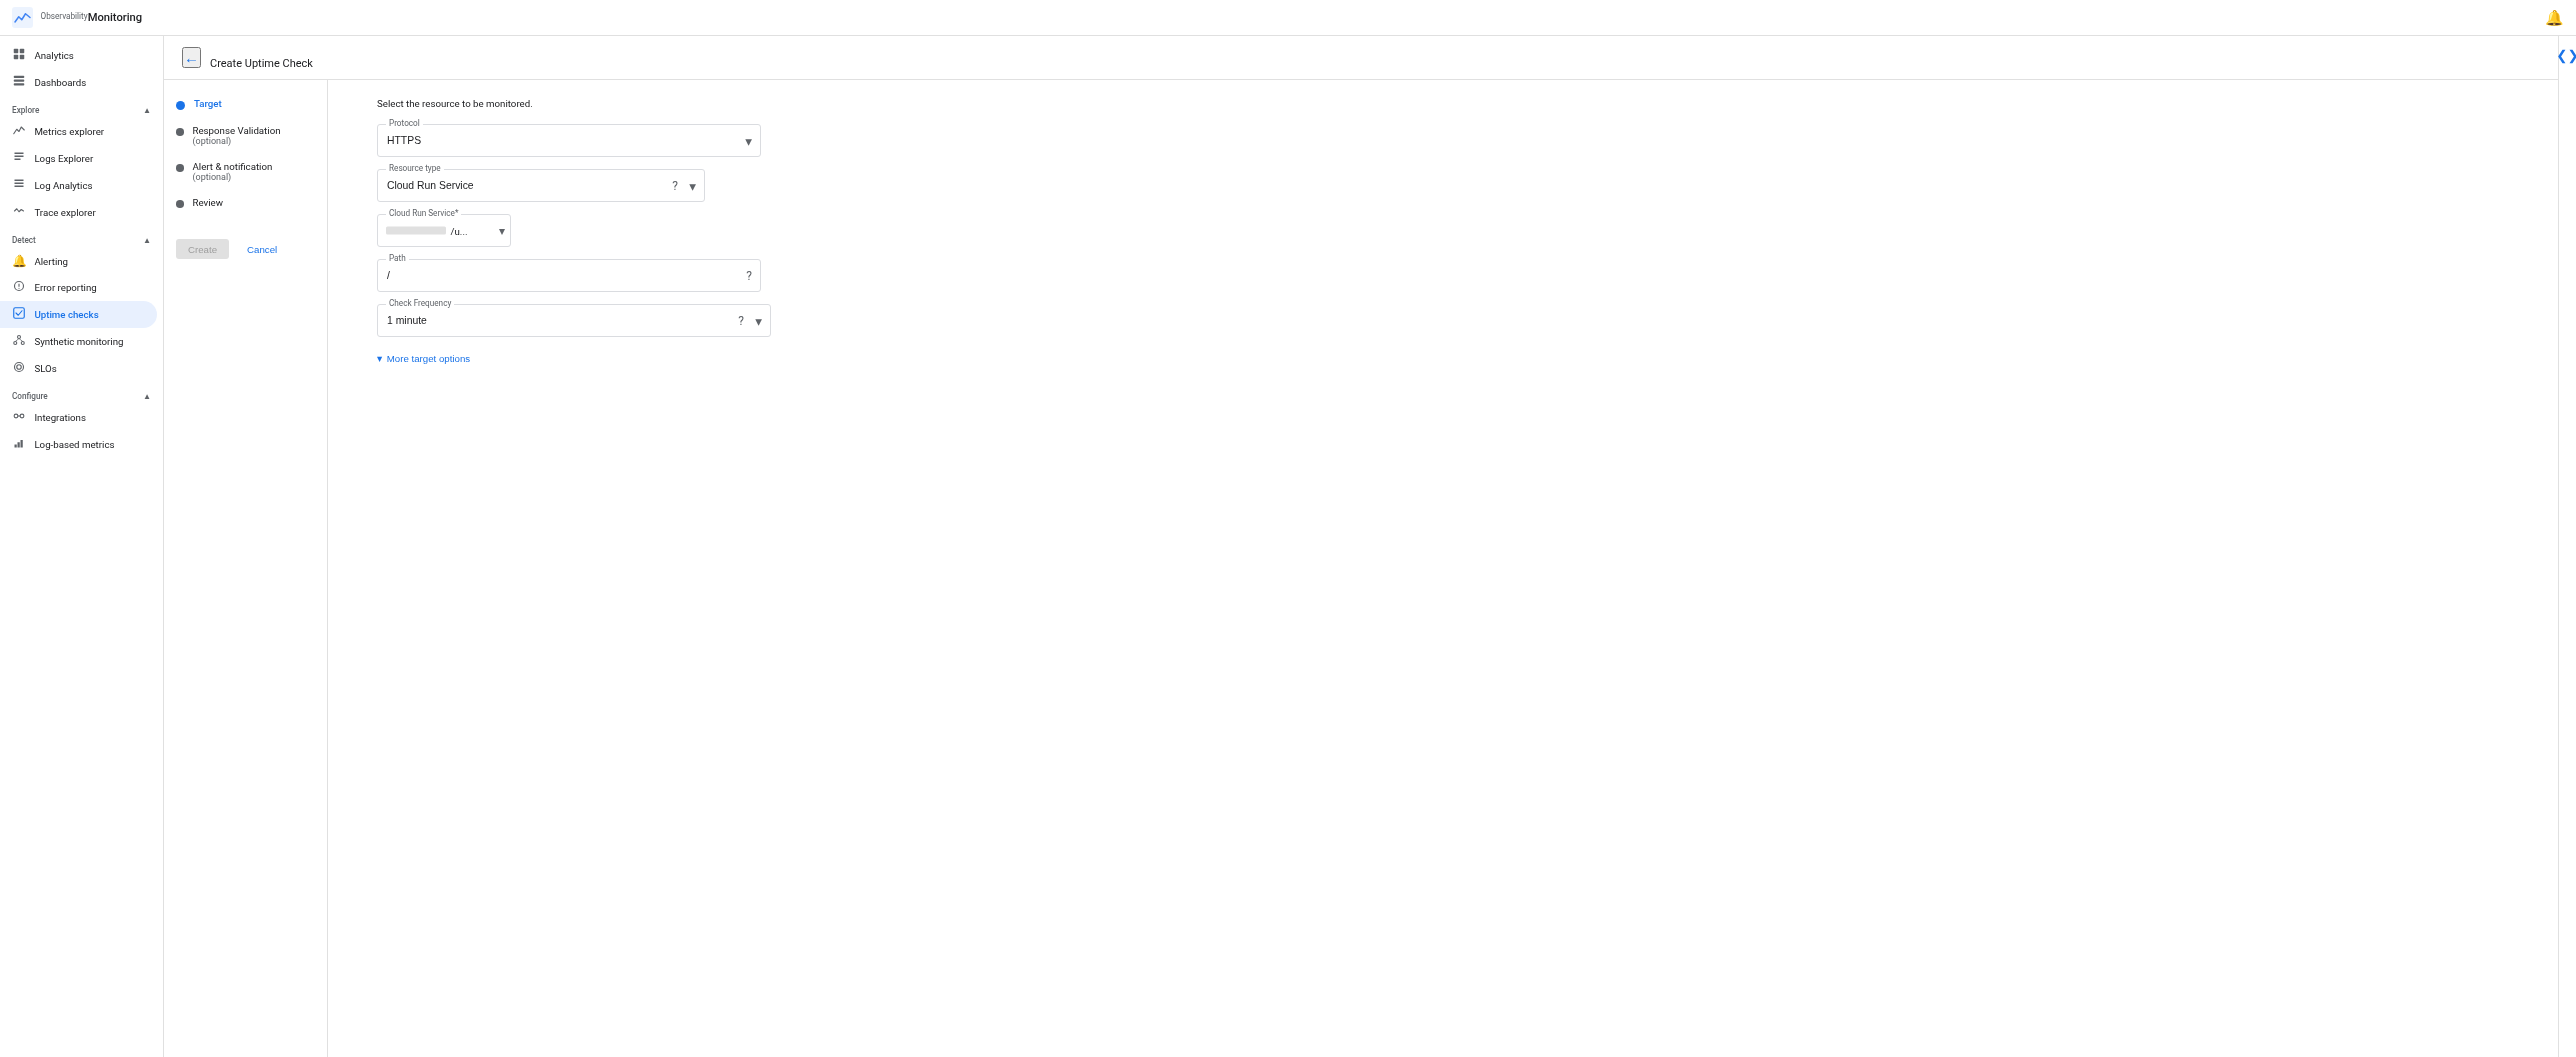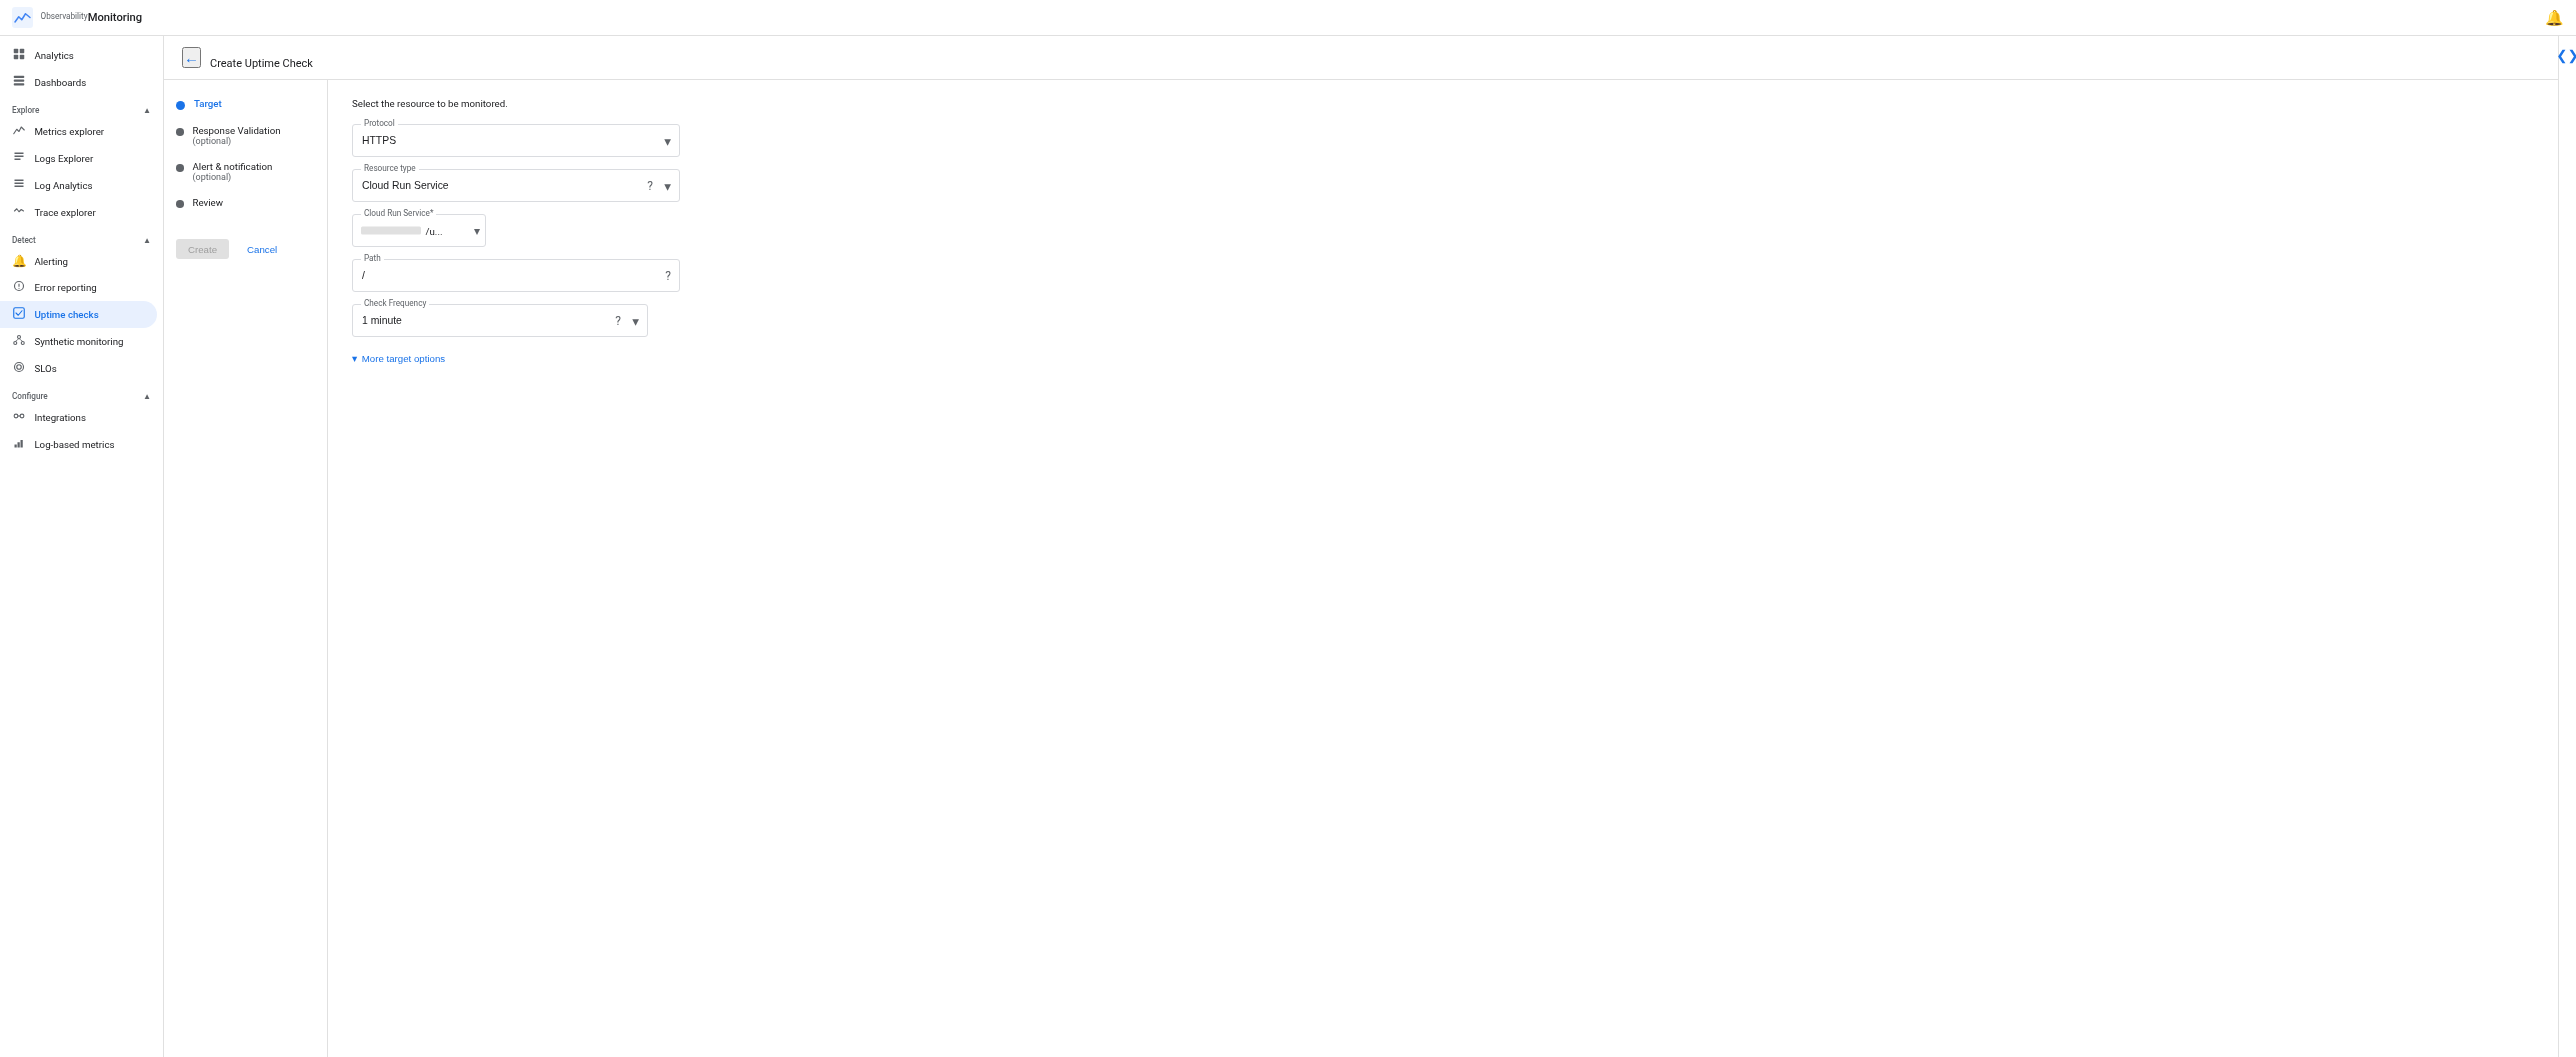--- a/index.html
+++ b/index.html
@@ -110,20 +110,21 @@
       font-weight: 400;
       color: #202124;
       margin-top: 12px;
     }
 
     
     .wizard-body {
       display: flex;
       flex: 1;
       overflow: hidden;
+      gap: 25px;
     }
 
     
     .steps-panel {
       width: 164px;
       padding: 18px 12px;
       border-right: 0.7px solid #e0e0e0;
       flex-shrink: 0;
     }
     .step-item {
@@ -198,21 +199,21 @@
       position: absolute;
       top: -6px;
       left: 9px;
       background: #fff;
       padding: 0 3px;
       font-size: 8.2px;
       color: #5f6368;
       z-index: 1;
     }
     .field-select, .field-input {
-      width: 328px;
+      width: 384px;
       height: 33px;
       border: 0.7px solid #dadce0;
       border-radius: 3px;
       padding: 0 9px;
       font-size: 10.4px;
       color: #202124;
       background: #fff;
       outline: none;
       appearance: none;
       -webkit-appearance: none;
@@ -588,21 +589,21 @@
             <span class="field-label">Path</span>
             <div class="field-input-wrapper">
               <input class="field-input" type="text" value="/" style="padding-right: 30px;">
               <span class="help-icon">?</span>
             </div>
           </div>
 
           <div class="form-field">
             <span class="field-label">Check Frequency</span>
             <div class="select-wrapper">
-              <select class="field-select" style="width:296px;padding-right:45px;">
+              <select class="field-select" style="width:394px;padding-right:45px;">
                 <option value="1min" selected="">1 minute</option>
                 <option value="5min">5 minutes</option>
                 <option value="10min">10 minutes</option>
                 <option value="15min">15 minutes</option>
               </select>
               <span class="help-icon" style="right:27px;">?</span>
               <span class="chevron">▾</span>
             </div>
           </div>
 

